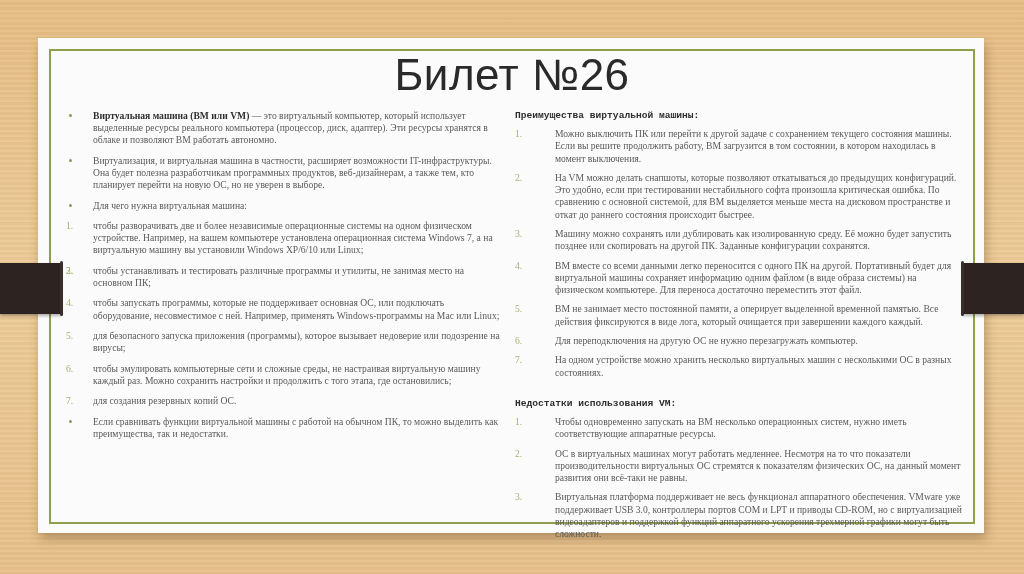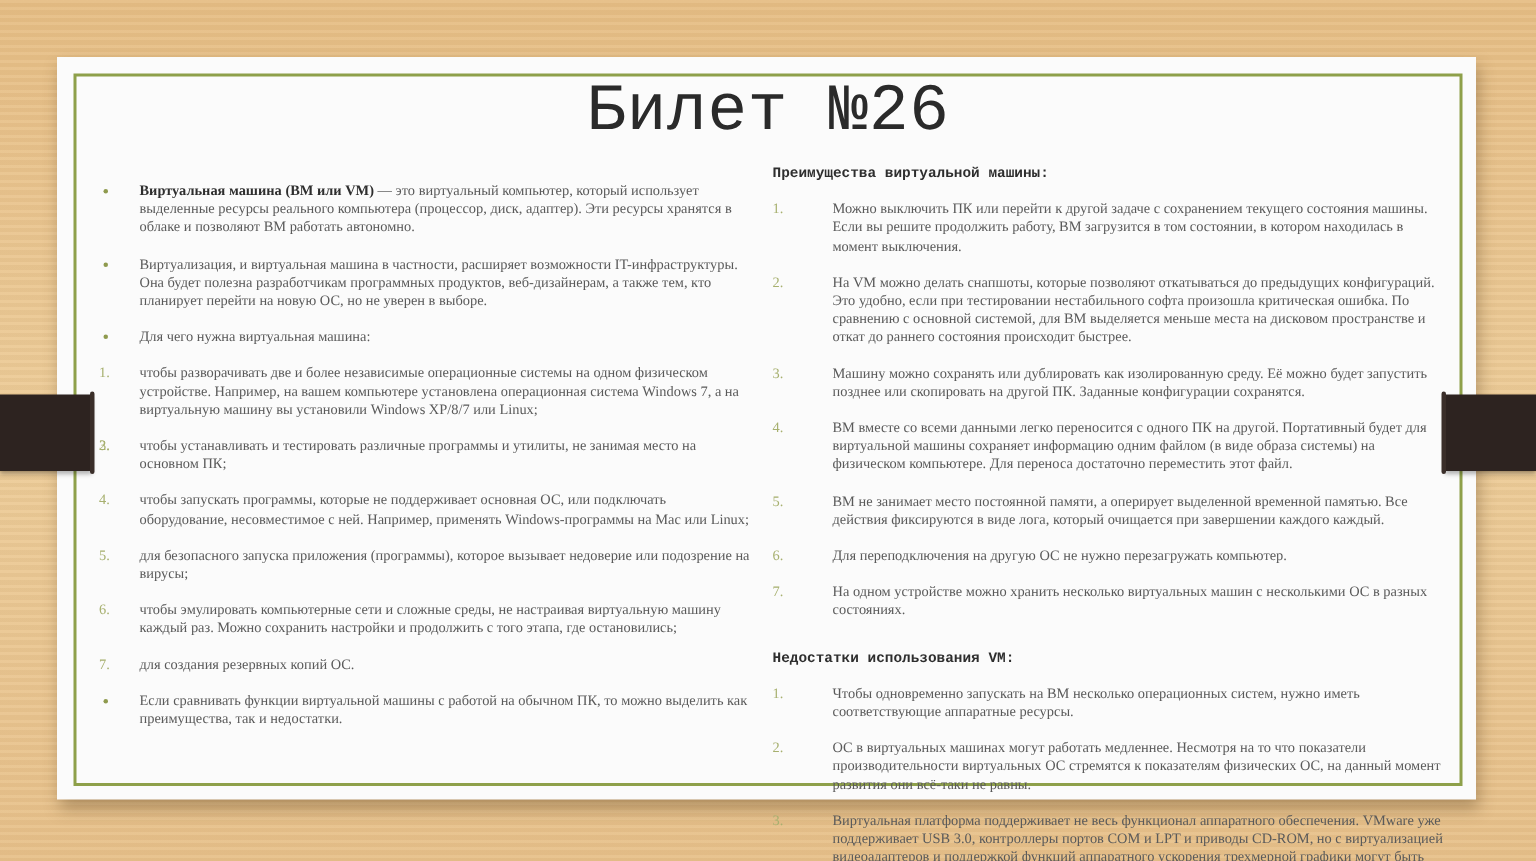--- a/index.html
+++ b/index.html
@@ -28,30 +28,30 @@
   .band.right { left: 963px; width: 61px; }
   .band.left::after, .band.right::before {
     content: ""; position: absolute; top: -2px; bottom: -2px; width: 3px;
     background: #3a2e29; border-radius: 2px;
   }
   .band.left::after { right: -2px; }
   .band.right::before { left: -2px; }
 
   .title {
     position: absolute; left: 0; right: 0; top: 50px; text-align: center;
-    font-family: Liberation Mono, monospace;
+    font-family: Liberation Sans, sans-serif;
     font-size: 44px; color: #2a2a2a; letter-spacing: 0.5px;
   }
   .col {
     position: absolute; font-family: "Liberation Serif", serif;
     font-size: 9.6px; line-height: 12.2px; color: #5a5a5a;
   }
   .col.left { left: 66px; top: 110px; width: 438px; }
   .col.right { left: 515px; top: 110px; width: 450px; }
-  .item { position: relative; padding-left: 27px; margin-bottom: 8.2px; margin-top: 12px; }
+  .item { position: relative; padding-left: 27px; margin-bottom: 8.2px; }
   .col.right .item { padding-left: 40px; margin-bottom: 7.2px; }
   .marker {
     position: absolute; left: 0; top: 0; color: #a7b06f; font-size: 9.6px;
   }
   .bullet-dot {
     position: absolute; left: 3px; top: 4px; width: 3px; height: 3px;
     background: #8f9a4e; border-radius: 50%;
   }
   .bold { font-weight: bold; color: #2e2e2e; }
   .heading { font-weight: bold; color: #2e2e2e; margin-bottom: 6px; font-size: 9.6px; font-family: Liberation Mono, monospace; }
@@ -75,21 +75,21 @@
     <span class="bullet-dot"></span>
     <span>Виртуализация, и виртуальная машина в частности, расширяет возможности IT-инфраструктуры. Она будет полезна разработчикам программных продуктов, веб-дизайнерам, а также тем, кто планирует перейти на новую ОС, но не уверен в выборе.</span>
   </div>
   <div class="item">
     <span class="bullet-dot"></span>
     <span>Для чего нужна виртуальная машина:</span>
   </div>
 
   <div class="item">
     <span class="marker">1.</span>
-    <span>чтобы разворачивать две и более независимые операционные системы на одном физическом устройстве. Например, на вашем компьютере установлена операционная система Windows 7, а на виртуальную машину вы установили Windows XP/8/7 или Linux;</span>
+    <span>чтобы разворачивать две и более независимые операционные системы на одном физическом устройстве. Например, на вашем компьютере установлена операционная система Windows 7, а на виртуальную машину вы установили Windows XP/6/10 или Linux;</span>
   </div>
   <div class="item">
     <span class="marker">2.</span>
   </div>
   <div class="item">
     <span class="marker">3.</span>
     <span>чтобы устанавливать и тестировать различные программы и утилиты, не занимая место на основном ПК;</span>
   </div>
   <div class="item">
     <span class="marker">4.</span>

